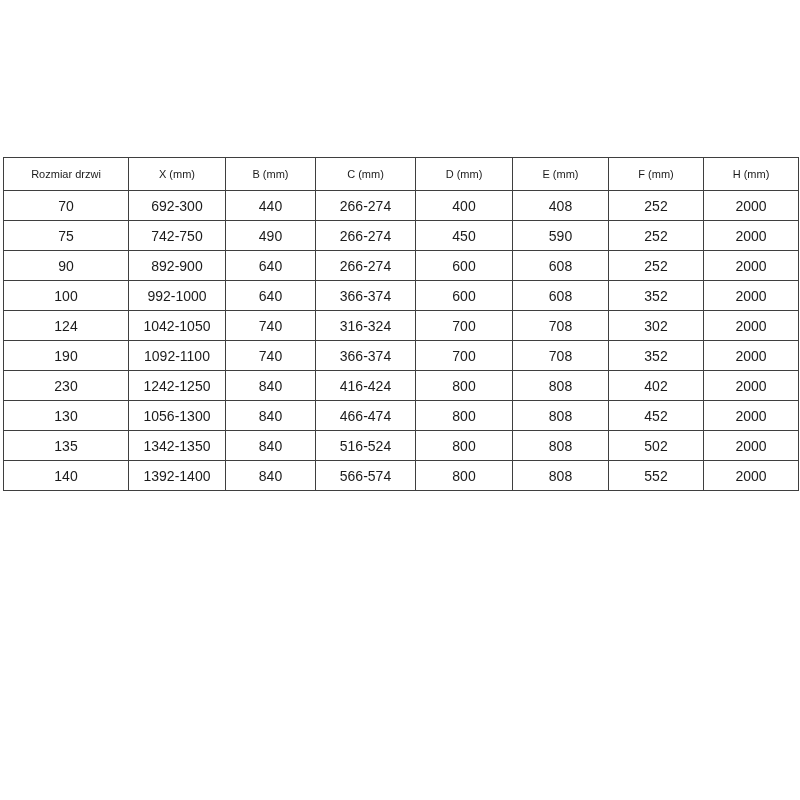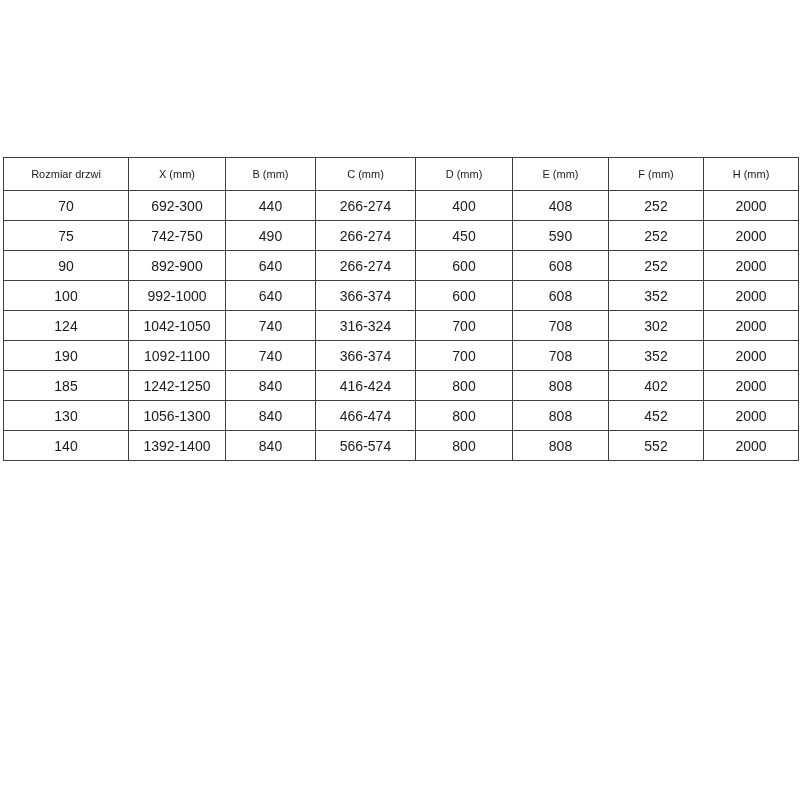--- a/index.html
+++ b/index.html
@@ -141,40 +141,50 @@
             <td>190</td>
             <td>1092-1100</td>
             <td>740</td>
             <td>366-374</td>
             <td>700</td>
             <td>708</td>
             <td>352</td>
             <td>2000</td>
           </tr>
           <tr>
-            <td>185</td>
+            <td>230</td>
             <td>1242-1250</td>
             <td>840</td>
             <td>416-424</td>
             <td>800</td>
             <td>808</td>
             <td>402</td>
             <td>2000</td>
           </tr>
           <tr>
             <td>130</td>
             <td>1056-1300</td>
             <td>840</td>
             <td>466-474</td>
             <td>800</td>
             <td>808</td>
             <td>452</td>
             <td>2000</td>
           </tr>
           <tr>
+            <td>135</td>
+            <td>1342-1350</td>
+            <td>840</td>
+            <td>516-524</td>
+            <td>800</td>
+            <td>808</td>
+            <td>502</td>
+            <td>2000</td>
+          </tr>
+          <tr>
             <td>140</td>
             <td>1392-1400</td>
             <td>840</td>
             <td>566-574</td>
             <td>800</td>
             <td>808</td>
             <td>552</td>
             <td>2000</td>
           </tr>
         </tbody>

